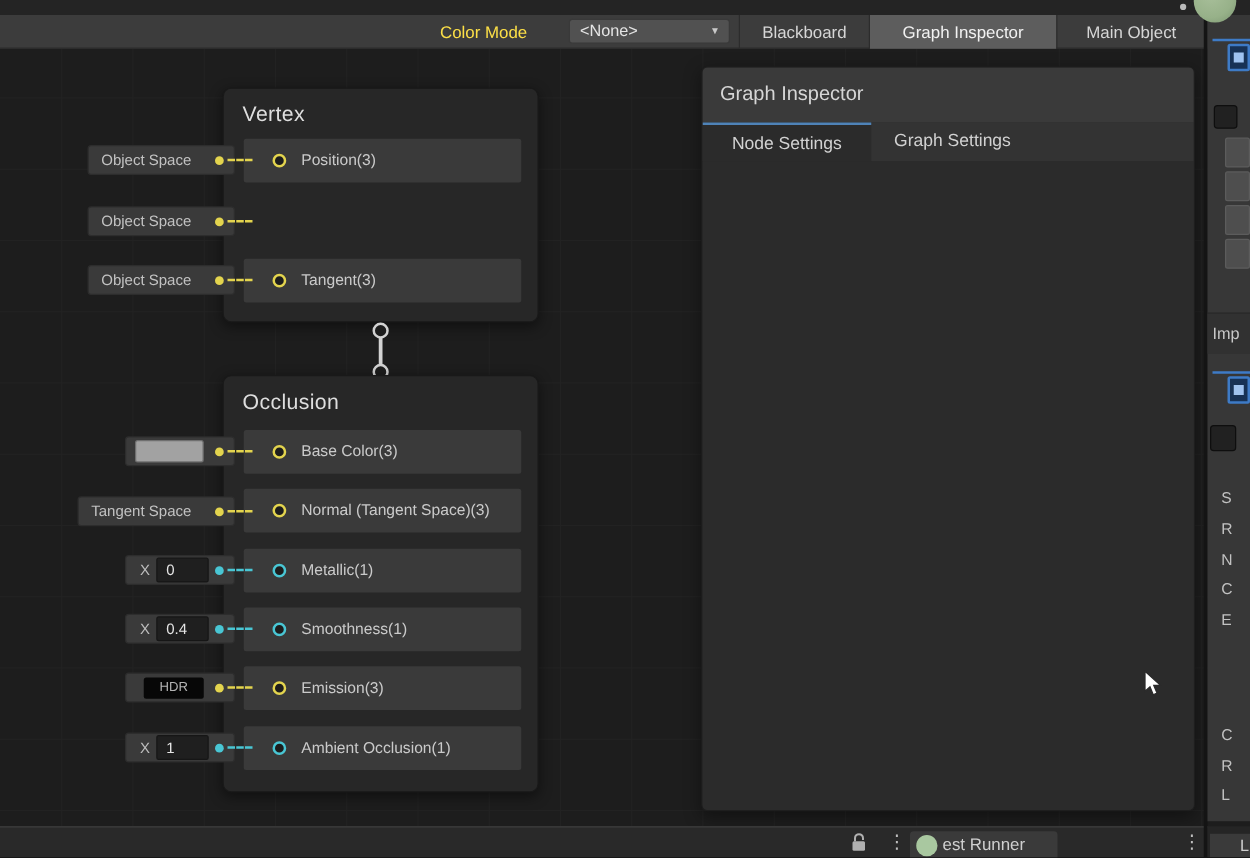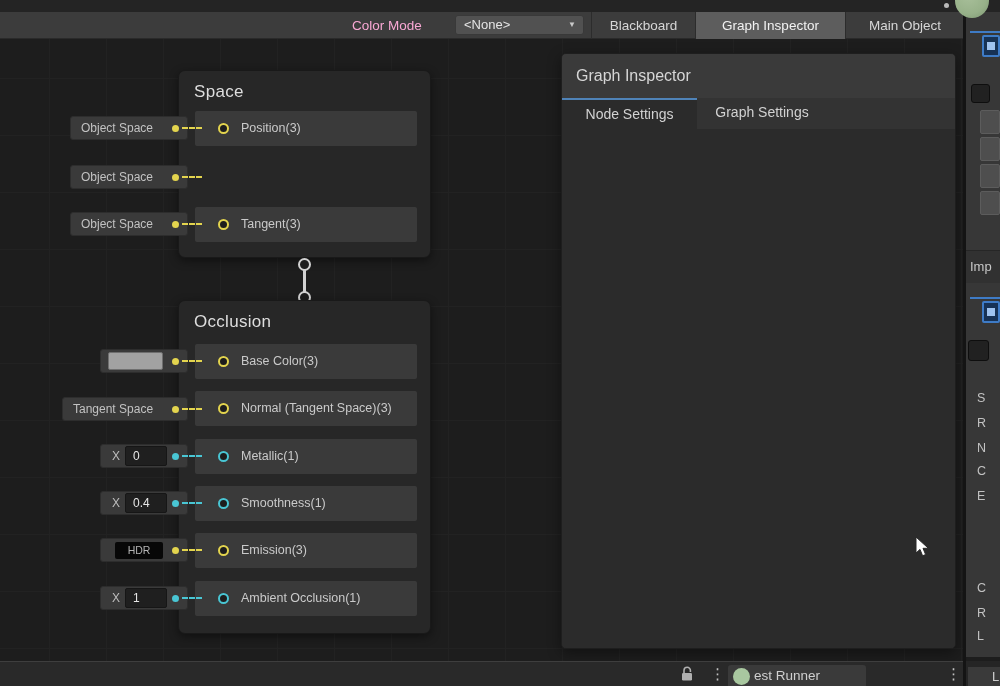--- a/index.html
+++ b/index.html
@@ -6,21 +6,21 @@
   html,body { background:#111; }
   body { font-family:"Liberation Sans", sans-serif; }
   .frame { position:relative; width:1000px; height:686px; overflow:hidden; background:#1d1d1d;
            -webkit-font-smoothing:antialiased; }
 
   
   .titlebar { position:absolute; left:0; top:0; width:1000px; height:12px; background:#242424; z-index:6; }
   .titlebar-dot { position:absolute; left:944px; top:3px; width:5px; height:5px; border-radius:50%; background:#b9b9b9; }
   .toolbar { position:absolute; left:0; top:12px; width:966px; height:27px; background:#3c3c3c;
              border-bottom:1px solid #2a2a2a; z-index:5; }
-  .tb-label { position:absolute; top:0; height:27px; line-height:27px; font-size:13.5px; color:#f9a8d4; }
+  .tb-label { position:absolute; top:0; height:27px; line-height:27px; font-size:13.5px; color:#fde047; }
   .tb-dropdown { position:absolute; left:455px; top:3px; width:129px; height:20px; background:#515151;
                  border:1px solid #393939; border-radius:3px; color:#e4e4e4; font-size:13px;
                  line-height:18px; padding-left:8px; cursor:default; }
   .tb-dropdown .arrow { position:absolute; right:7px; top:0; line-height:18px; font-size:8px; color:#c9c9c9; }
   .tb-sep { position:absolute; top:0; width:1px; height:27px; background:#2c2c2c; }
   .tb-btn { position:absolute; top:0; height:27px; line-height:27px; text-align:center;
             font-size:13.5px; color:#d6d6d6; cursor:default; }
   .tb-btn.active { background:#5d5d5d; color:#f2f2f2; }
 
   
@@ -90,21 +90,21 @@
   .rp-header span { position:absolute; left:4px; line-height:32px; font-size:13px; color:#c8c8c8; }
   .rp-letter { position:absolute; left:11px; font-size:12.5px; color:#c2c2c2; }
   .sphere { position:absolute; left:955px; top:-16px; width:34px; height:34px; border-radius:50%;
             background:radial-gradient(circle at 40% 35%, #a8bf9a, var(--sphere_green) 60%, #7a9470);
             z-index:8; }
 
   
   .bbar { position:absolute; left:0; top:661px; width:966px; height:25px; background:#292929;
           border-top:1px solid #3e3e3e; z-index:5; }
   .bb-ellipsis { position:absolute; top:2px; font-size:15px; color:#c0c0c0; line-height:20px; }
-  .runner-tab { position:absolute; left:728px; top:3px; width:138px; height:22px; background:#3a3a3a;
+  .runner-tab { position:absolute; left:728px; top:3px; width:118px; height:22px; background:#3a3a3a;
                 border-radius:3px 3px 0 0; }
   .runner-dot { position:absolute; left:5px; top:3px; width:17px; height:17px; border-radius:50%;
                 background:var(--runner_green); }
   .runner-label { position:absolute; left:26px; top:0; line-height:22px; font-size:13.5px; color:#cfcfcf; }
   .corner { position:absolute; left:966px; top:661px; width:34px; height:25px; background:#252525; z-index:8; }
   .corner-tab { position:absolute; left:2px; top:6px; width:32px; height:19px; background:#3a3a3a; }
   .corner-tab span { position:absolute; left:24px; line-height:19px; font-size:13px; color:#cfcfcf; }
   .lock-icon { position:absolute; left:679px; top:3px; }
 
   
@@ -129,21 +129,21 @@
     <div class="tb-btn" style="left:592px;width:103px">Blackboard</div>
     <div class="tb-sep" style="left:695px"></div>
     <div class="tb-btn active" style="left:696px;width:149px">Graph Inspector</div>
     <div class="tb-sep" style="left:845px"></div>
     <div class="tb-btn" style="left:846px;width:118px">Main Object</div>
   </div>
 
   <div class="graph"></div>
 
   <div class="node" style="left:178px;top:70px;width:253px;height:188px">
-    <div class="node-title">Space</div>
+    <div class="node-title">Vertex</div>
     <div class="node-row" style="top:40px">
       <span class="port vec"></span>
       <span class="row-label">Position(3)</span>
     </div>
     <div class="node-row" style="top:136px">
       <span class="port vec"></span>
       <span class="row-label">Tangent(3)</span>
     </div>
   </div>
 

